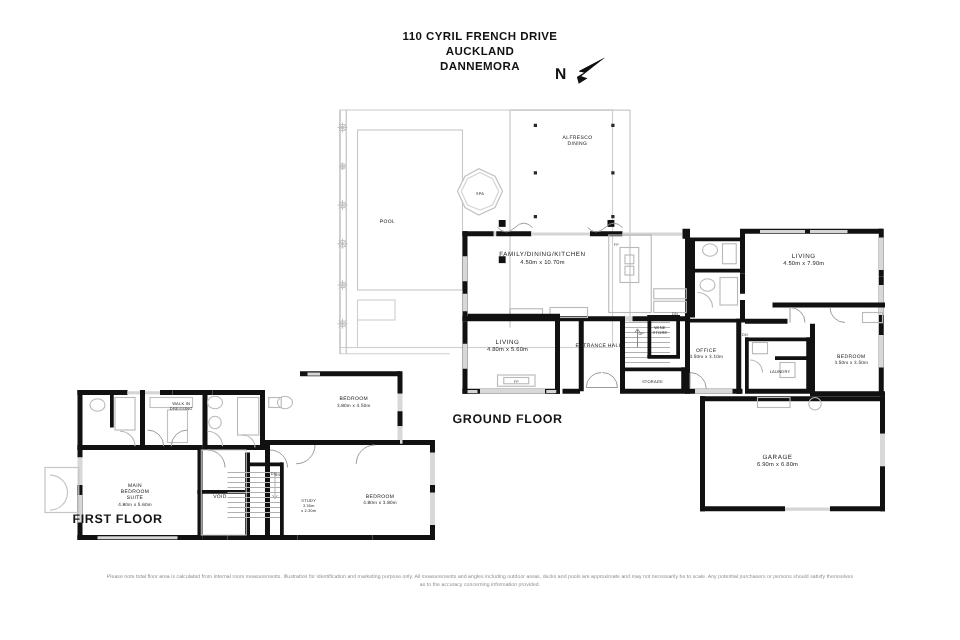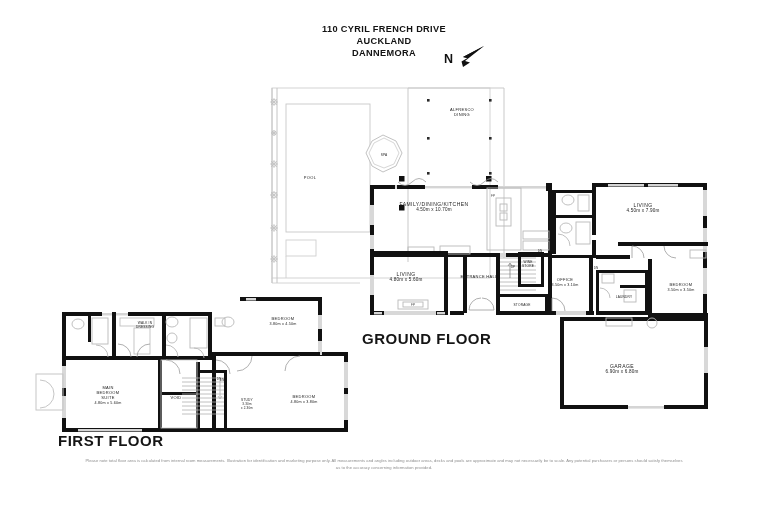--- a/index.html
+++ b/index.html
@@ -59,28 +59,28 @@
   }
   .north-arrow-svg {
     position: absolute;
     left: 13px;
     top: 0px;
   }
 
   
   .floor-label {
     position: absolute;
-    font-size: 15px;
+    font-size: 10px;
     font-weight: bold;
     letter-spacing: 0.5px;
     color: #151515;
     white-space: nowrap;
   }
   #ground-floor-label { left: 362px; top: 330px; }
-  #first-floor-label  { left: 58px;  top: 432px; text-align: right; }
+  #first-floor-label  { left: 58px;  top: 410px; text-align: right; }
 
   
   .room-label {
     position: absolute;
     text-align: center;
     line-height: 1.22;
     color: #1b1b1b;
     white-space: nowrap;
     transform: translate(-50%, -50%);
   }

